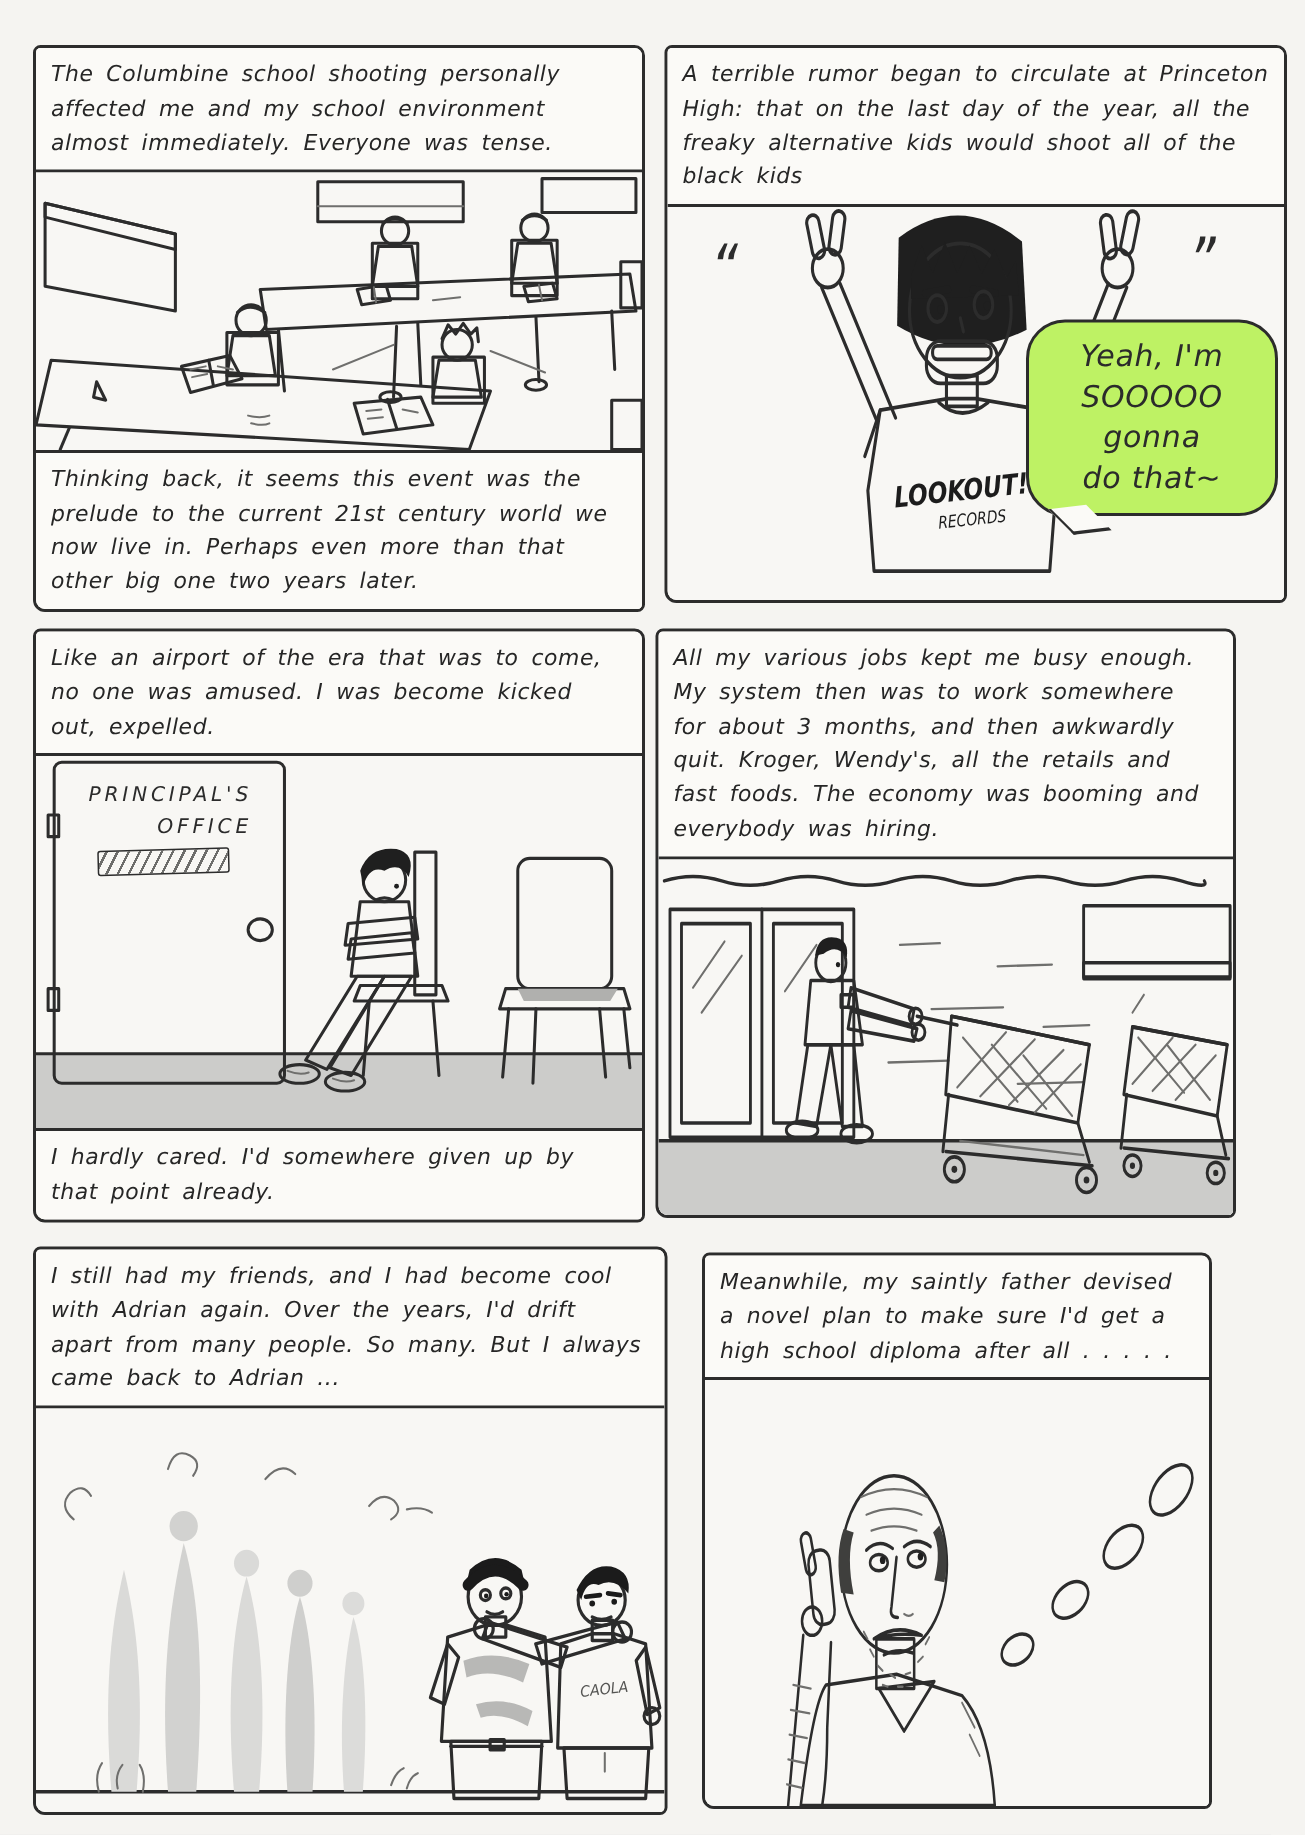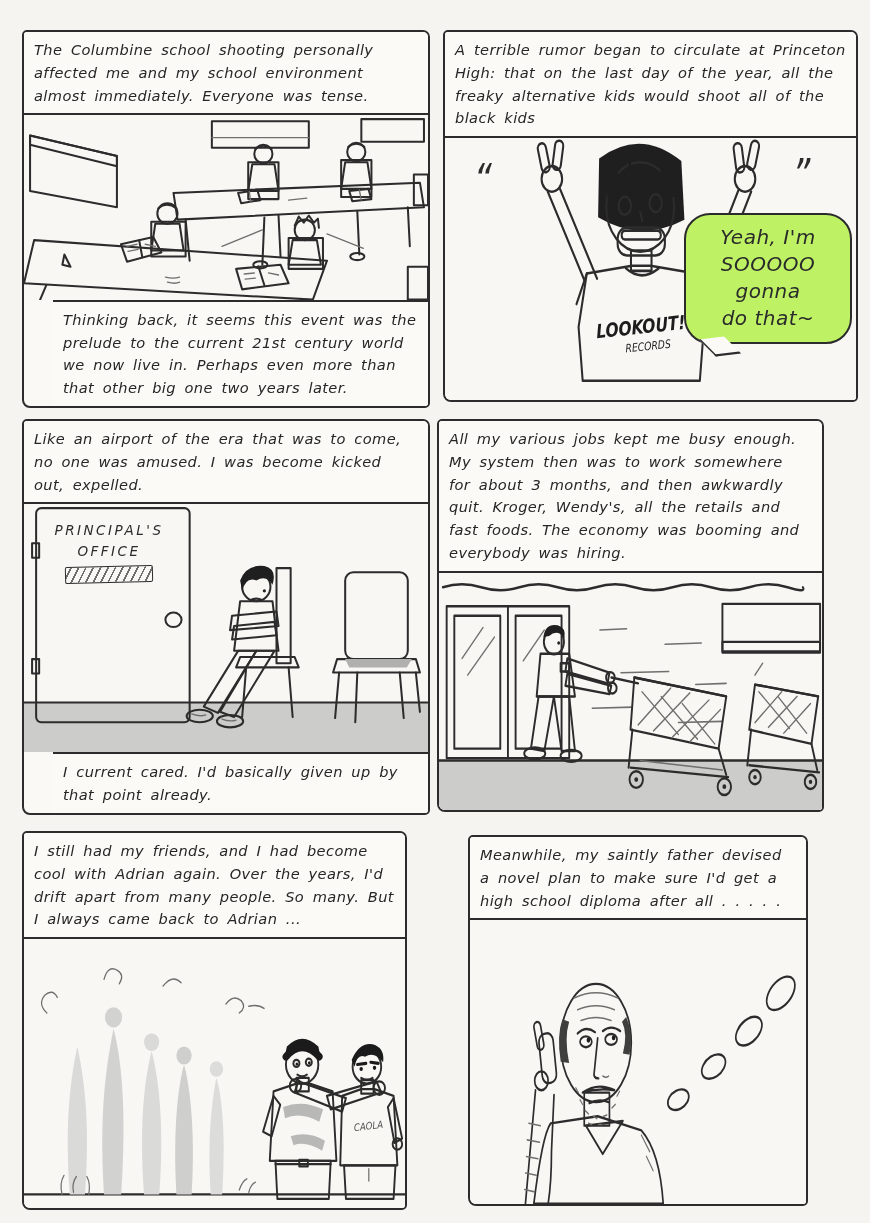--- a/index.html
+++ b/index.html
@@ -11,35 +11,35 @@
   .panel{
     position:absolute;border:2.5px solid #2c2c2c;background:#faf9f6;
     display:flex;flex-direction:column;box-sizing:border-box;overflow:hidden;
     border-radius:5px 7px 5px 8px;
   }
   .caption{
     padding:7px 10px 6px 10px;font-size:14.6px;line-height:1.56;
     letter-spacing:0.4px;word-spacing:3.5px;color:#262626;background:#fbfaf7;
   }
   .caption.top{border-bottom:2.5px solid #2c2c2c;}
-  .caption.bottom{border-top:2.5px solid #2c2c2c;margin-left:29px;}
+  .caption.bottom{border-top:2.5px solid #2c2c2c;}
   .art{flex:1;position:relative;background:#f8f7f4;}
   .art svg{display:block;width:100%;height:100%;}
   .bubble{
     position:absolute;top:30px;right:4px;width:152px;background:#bef264;
     border:2.5px solid #2c2c2c;border-radius:26px;padding:9px 6px 10px 6px;
     text-align:center;font-size:20px;line-height:1.35;letter-spacing:0.5px;margin-top:45px;
   }
   .bubble-tail{
     position:absolute;left:20px;bottom:-13px;width:26px;height:15px;
     background:#fbfaf7;border-left:2.5px solid #2c2c2c;border-bottom:2.5px solid #2c2c2c;
     transform:skewX(42deg) rotate(-6deg);
   }
   .door-sign{
-    position:absolute;left:26px;top:16px;width:118px;text-align:center;
+    position:absolute;left:26px;top:16px;width:118px;text-align:right;
     font-size:13.5px;line-height:1.5;letter-spacing:2.5px;color:#2b2b2b;
   }
   .name-plate{
     margin:5px auto 0 auto;width:86px;height:15px;border:1.6px solid #2c2c2c;
     background:repeating-linear-gradient(-62deg,#f8f7f4 0 5px,#6d6d6b 5px 6.6px);
     border-radius:2px;transform:rotate(-1.5deg);
   }
   .ink{stroke:#2c2c2c;stroke-width:2;fill:none;stroke-linecap:round;stroke-linejoin:round;}
   .thin{stroke:#6f6f6d;stroke-width:1.3;fill:none;stroke-linecap:round;}
 </style>
@@ -201,21 +201,21 @@
           <line x1="372" y1="163" x2="376" y2="207" class="ink"></line>
           <line x1="388" y1="163" x2="392" y2="201" class="ink"></line>
         </g>
       </svg>
       <div class="door-sign">
         <div>PRINCIPAL'S</div>
         <div>OFFICE</div>
         <div class="name-plate"></div>
       </div>
     </div>
-    <div class="caption bottom">I current cared. I'd basically given up by that point already.</div>
+    <div class="caption bottom">I hardly cared. I'd somewhere given up by that point already.</div>
   </div>
 
   <div class="panel" style="left:437px;top:419px;width:387px;height:393px;">
     <div class="caption top">All my various jobs kept me busy enough. My system then was to work somewhere for about 3 months, and then awkwardly quit. Kroger, Wendy's, all the retails and fast foods. The economy was booming and everybody was hiring.</div>
     <div class="art">
       <svg viewBox="0 0 400 200" preserveAspectRatio="none">
         <g>
           <path d="M4,12 q20,-5 40,0 t40,0 t40,0 t40,0 t40,0 t40,0 t40,0 t40,0 t40,0 t16,0" class="ink"></path>
           <rect x="8" y="28" width="128" height="128" fill="#f8f7f4" class="ink" stroke-width="2.4"></rect>
           <line x1="72" y1="28" x2="72" y2="156" class="ink"></line>
@@ -284,21 +284,21 @@
           <line x1="324" y1="162" x2="397" y2="168" class="ink"></line>
           <circle cx="330" cy="172" r="6" fill="#fbfaf7" class="ink" stroke-width="2.2"></circle>
           <circle cx="330" cy="172" r="1.8" fill="#2c2c2c"></circle>
           <circle cx="388" cy="176" r="6" fill="#fbfaf7" class="ink" stroke-width="2.2"></circle>
           <circle cx="388" cy="176" r="1.8" fill="#2c2c2c"></circle>
         </g>
       </svg>
     </div>
   </div>
 
-  <div class="panel" style="left:22px;top:831px;width:385px;height:379px;">
+  <div class="panel" style="left:22px;top:831px;width:423px;height:379px;">
     <div class="caption top">I still had my friends, and I had become cool with Adrian again. Over the years, I'd drift apart from many people. So many. But I always came back to Adrian ...</div>
     <div class="art">
       <svg viewBox="0 0 400 240" preserveAspectRatio="none">
         <line x1="0" y1="228" x2="400" y2="228" class="ink"></line>
         <g>
           <path d="M48,228 C42,160 50,120 56,96 C62,120 70,160 64,228 Z" fill="#dadad8"></path>
           <path d="M84,228 C78,150 88,106 94,80 C102,106 108,150 102,228 Z" fill="#d2d2d0"></path>
           <circle cx="94" cy="70" r="9" fill="#d2d2d0"></circle>
           <path d="M126,228 C120,160 128,120 134,100 C140,120 148,160 142,228 Z" fill="#dadad8"></path>
           <circle cx="134" cy="92" r="8" fill="#dadad8"></circle>

